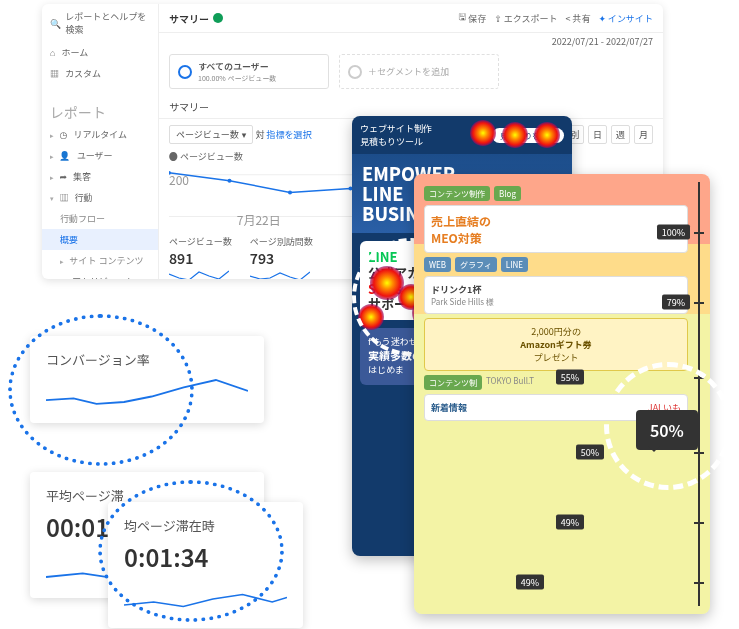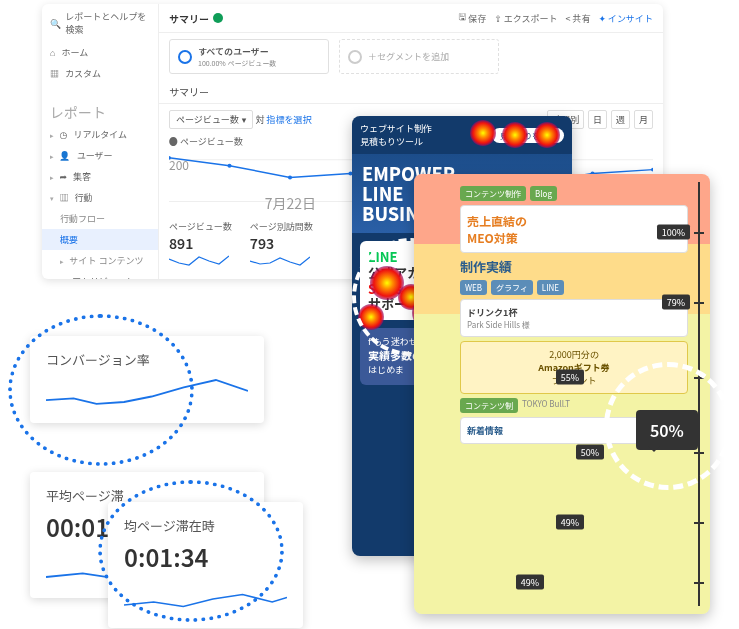--- a/index.html
+++ b/index.html
@@ -32,21 +32,21 @@
   .summaryrow{padding:4px 10px;font-size:10px;color:#444;border-bottom:1px solid #eee;}
   .ctrlrow{display:flex;align-items:center;justify-content:space-between;padding:6px 10px;font-size:9px;color:#555;}
   .pill{border:1px solid #ddd;border-radius:2px;padding:2px 6px;display:inline-flex;align-items:center;gap:3px;}
   .link{color:#1a73e8;}
   .timegroup{display:flex;gap:4px;align-items:center}
   .timegroup .pill.small{padding:2px 4px;}
   .chartlabel{font-size:9px;color:#666;padding:0 10px;}
   .chart{position:relative;height:52px;margin:2px 10px 4px;border-bottom:1px solid #eee;}
   .chart svg{width:100%;height:100%;}
   .chart .y200{position:absolute;left:0;top:6px;font-size:12px;color:#999;}
-  .chart .x1{position:absolute;left:14%;bottom:-12px;font-size:14px;color:#999;margin-left:28px;}
+  .chart .x1{position:absolute;left:14%;bottom:-12px;font-size:12px;color:#999;}
   .chart .x2{position:absolute;left:42%;bottom:-12px;font-size:8px;color:#999;}
   .metrics{display:flex;gap:18px;padding:14px 10px 4px;font-size:9px;color:#666;}
   .metric .v{font-size:14px;font-weight:600;color:#333;}
   .spark{width:60px;height:16px;}
 
   
   .card{position:absolute;background:#fff;border-radius:4px;box-shadow:0 2px 10px rgba(0,0,0,.15);padding:14px 16px 10px;width:234px;}
   .card .lbl{font-size:13px;color:#555;}
   .card .val{font-size:24px;font-weight:600;color:#333;margin-top:4px;}
   .card svg.cspark{width:100%;height:44px;}
@@ -72,21 +72,21 @@
   .phoneA .sns b{font-size:11px;}
 
   .phoneB{left:414px;top:174px;width:296px;height:440px;background:#fdfdfb;}
   .scrollbar{position:absolute;right:6px;top:8px;bottom:8px;width:10px;}
   .scrollbar .track{position:absolute;left:4px;top:0;bottom:0;width:2px;background:#333;}
   .scrollbar .tick{position:absolute;left:0;width:10px;height:2px;background:#333;}
   .scrollbar .lbl{position:absolute;right:14px;font-size:9px;background:#333;color:#fff;padding:1px 5px;border-radius:2px;transform:translateY(-50%);}
   .bandR{position:absolute;left:0;right:0;background:rgba(255,60,0,.45);}
   .bandO{position:absolute;left:0;right:0;background:rgba(255,180,0,.45);}
   .bandY{position:absolute;left:0;right:0;background:rgba(230,230,60,.45);}
-  .phoneB .cont{position:relative;padding:8px 22px 8px 10px;color:#333;margin-left:36px;}
+  .phoneB .cont{position:relative;padding:8px 22px 8px 10px;color:#333;}
   .chiprow{display:flex;gap:4px;margin:4px 0;}
   .chip{background:#69a84f;color:#fff;border-radius:3px;padding:2px 5px;font-size:8px;}
   .chip.alt{background:#5b8db8;}
   .boxw{background:#fff;border:1px solid #ddd;border-radius:4px;padding:6px;margin:4px 0;font-size:9px;color:#444;}
   .meo{font-weight:700;color:#e67e22;font-size:12px;}
   .sect{font-weight:700;color:#2b5d8c;font-size:13px;margin:4px 0;}
   .voucher{background:#fff3c4;border:1px solid #e0c84a;border-radius:4px;padding:6px;margin:4px 0;color:#6b5200;text-align:center;}
 
   
   .hm{position:absolute;border-radius:50%;pointer-events:none;}
@@ -178,20 +178,23 @@
         <span>
               <span>&lt;</span>
               <span>共有</span>
             </span>
         <span class="insight">
               <span>✦</span>
               <span>インサイト</span>
             </span>
       </div>
     </div>
+    <div class="ga-daterow">
+          <span class="ga-range">2022/07/21 - 2022/07/27</span>
+        </div>
 
     <div class="seg">
       <div class="segbox">
         <span class="segring"></span>
         <span>
           <div style="font-weight:600">すべてのユーザー</div>
           <div style="font-size:7px;color:#888">100.00% ページビュー数</div>
         </span>
       </div>
       <div class="segbox dashed">
@@ -334,21 +337,20 @@
 
   <div class="cont">
     <div class="chiprow">
       <span class="chip">コンテンツ制作</span>
       <span class="chip">Blog</span>
     </div>
     <div class="boxw">
       <div class="meo">売上直結の</div>
       <div class="meo">MEO対策</div>
     </div>
-    <div class="sect">制作実績</div>
     <div class="chiprow">
       <span class="chip alt">WEB</span>
       <span class="chip alt">グラフィ</span>
       <span class="chip alt">LINE</span>
     </div>
     <div class="boxw">
       <b>ドリンク1杯</b>
       <div style="font-size:8px;color:#888">Park Side Hills 様</div>
     </div>
     <div class="voucher">

